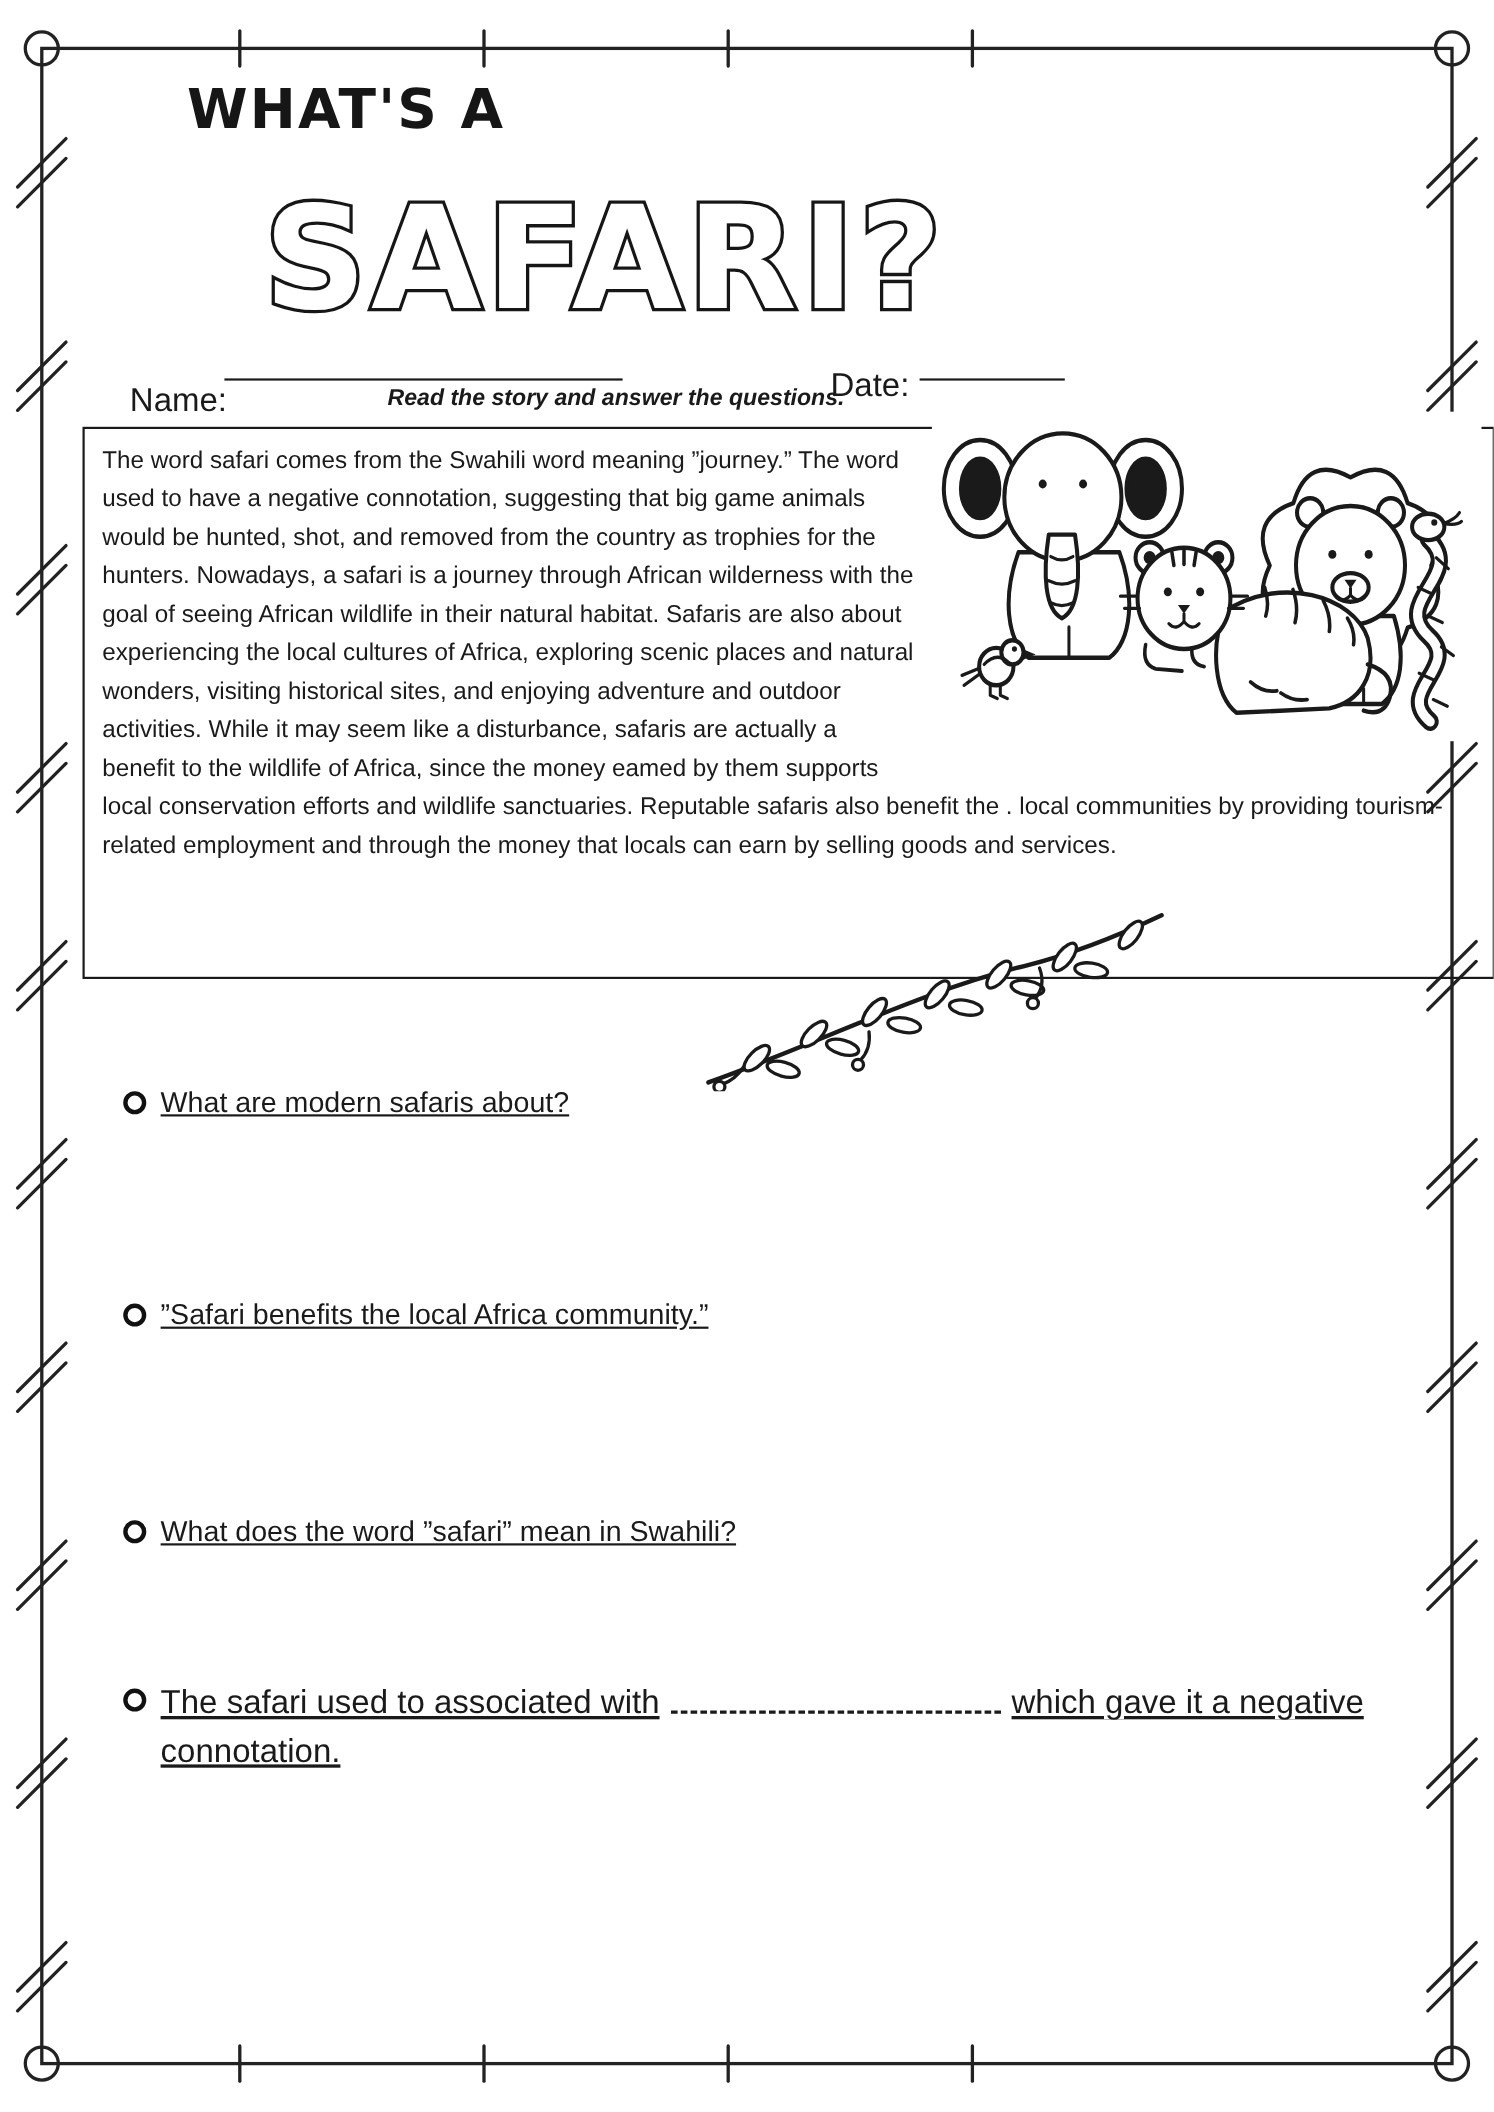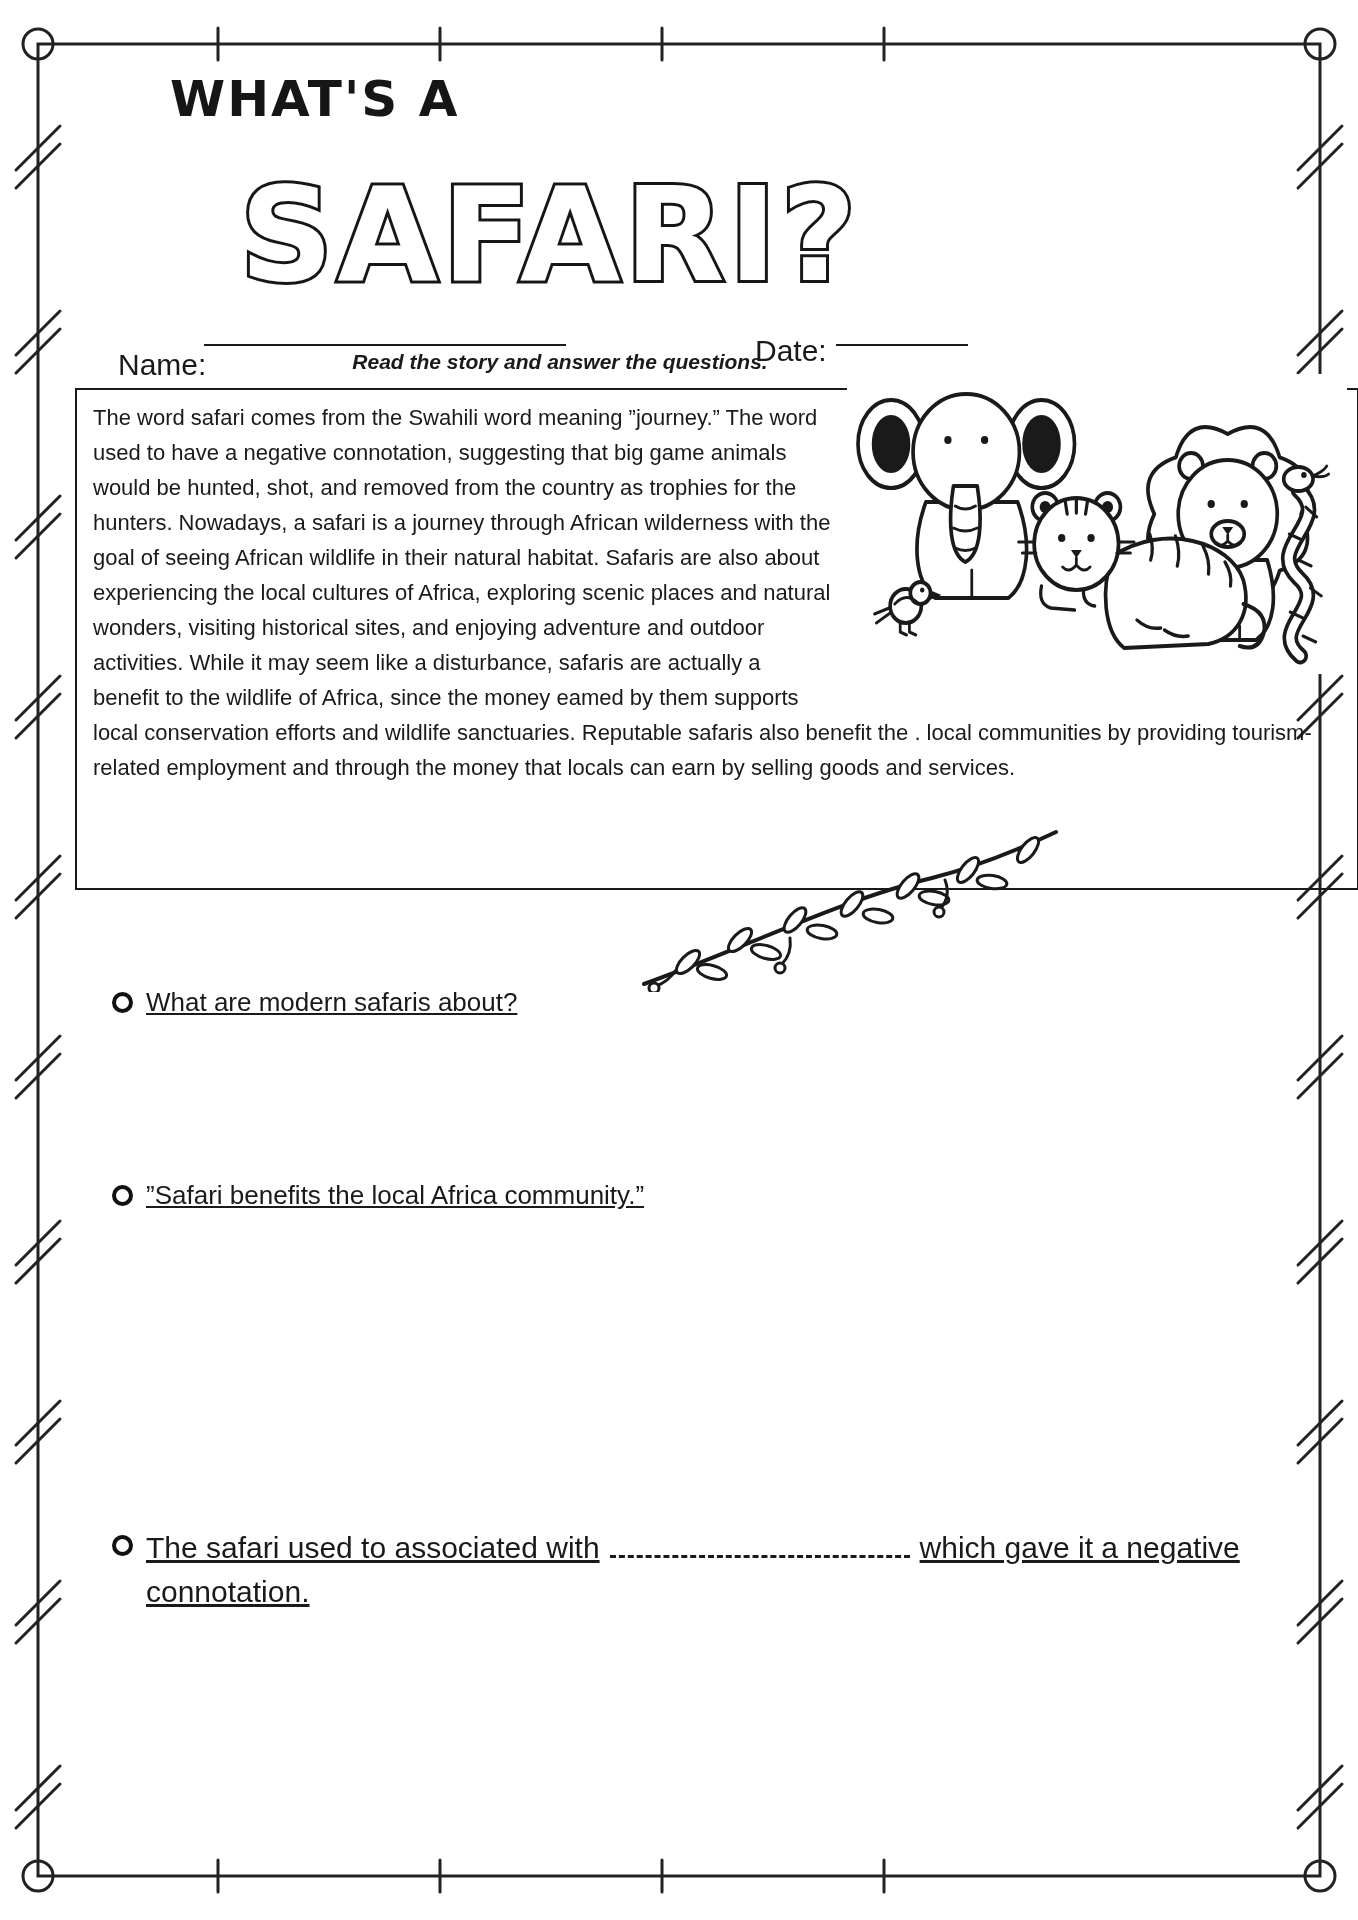--- a/index.html
+++ b/index.html
@@ -214,20 +214,26 @@
     </div>
   </div>
 
   <div class="q" style="top:1173px">
     <span class="ring"></span>
     <div class="qtext">
       <div>”Safari benefits the local Africa community.”</div>
     </div>
   </div>
 
+  <div class="q" style="top:1370px">
+    <span class="ring"></span>
+    <div class="qtext">
+      <div>What does the word ”safari” mean in Swahili?</div>
+    </div>
+  </div>
 
   <div class="q q4" style="top:1523px">
     <span class="ring"></span>
     <div class="qtext">
       <span>The safari used to associated with</span><span class="blank"></span><span>which gave it a negative connotation.</span>
     </div>
   </div>
 
 </div>
 

